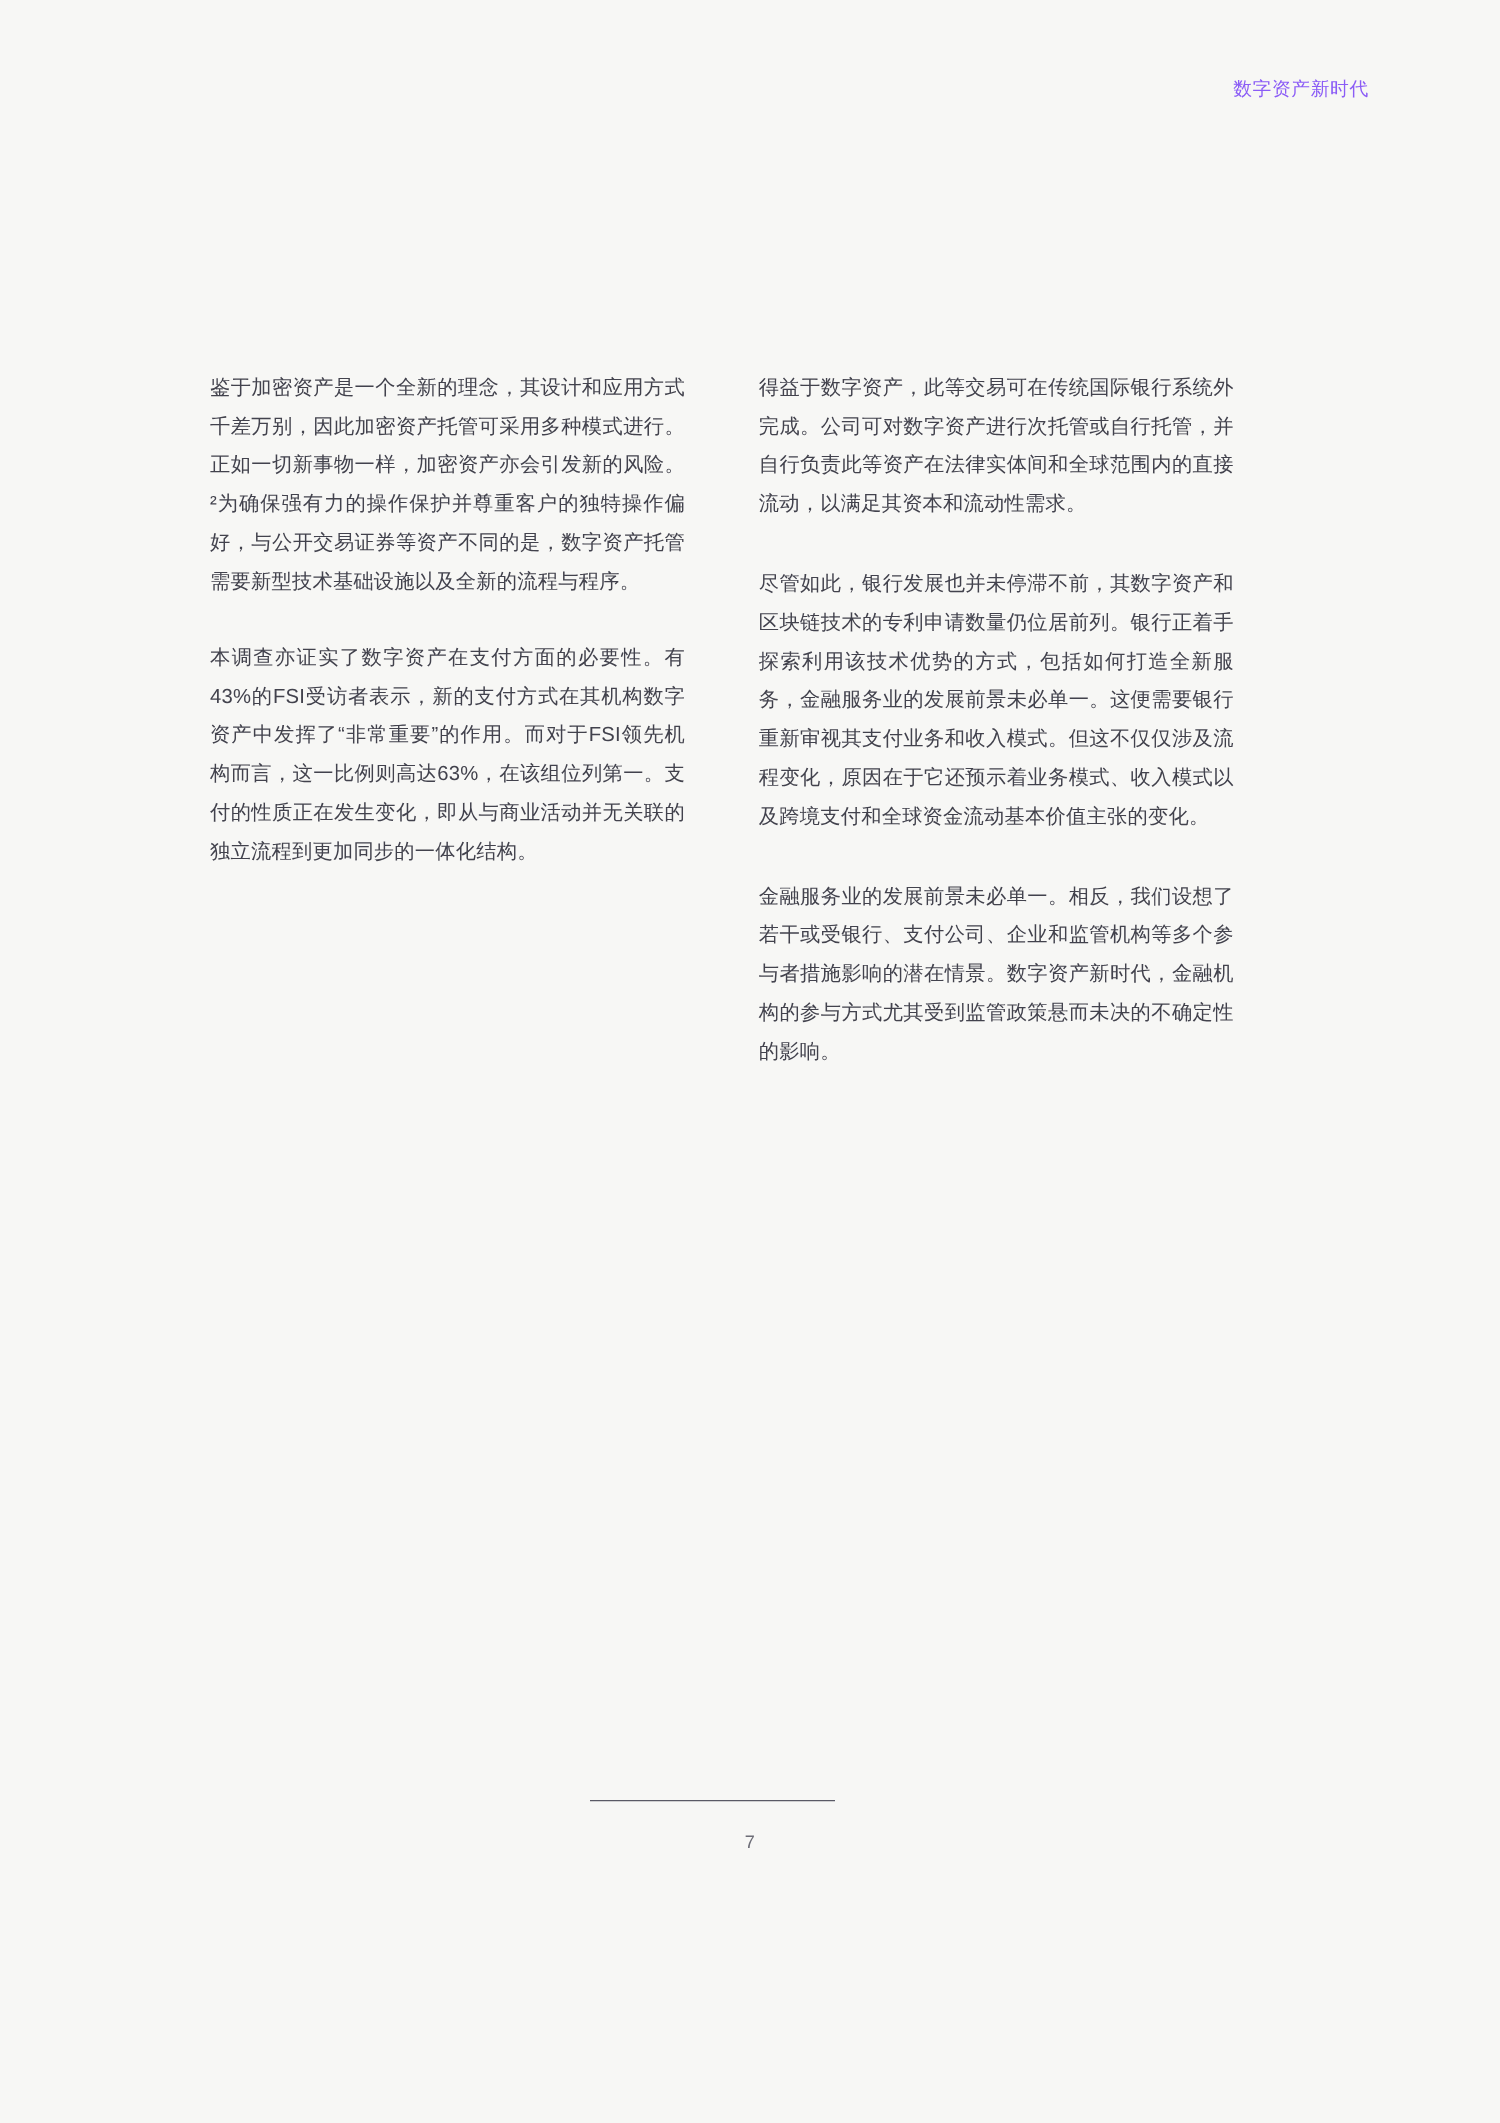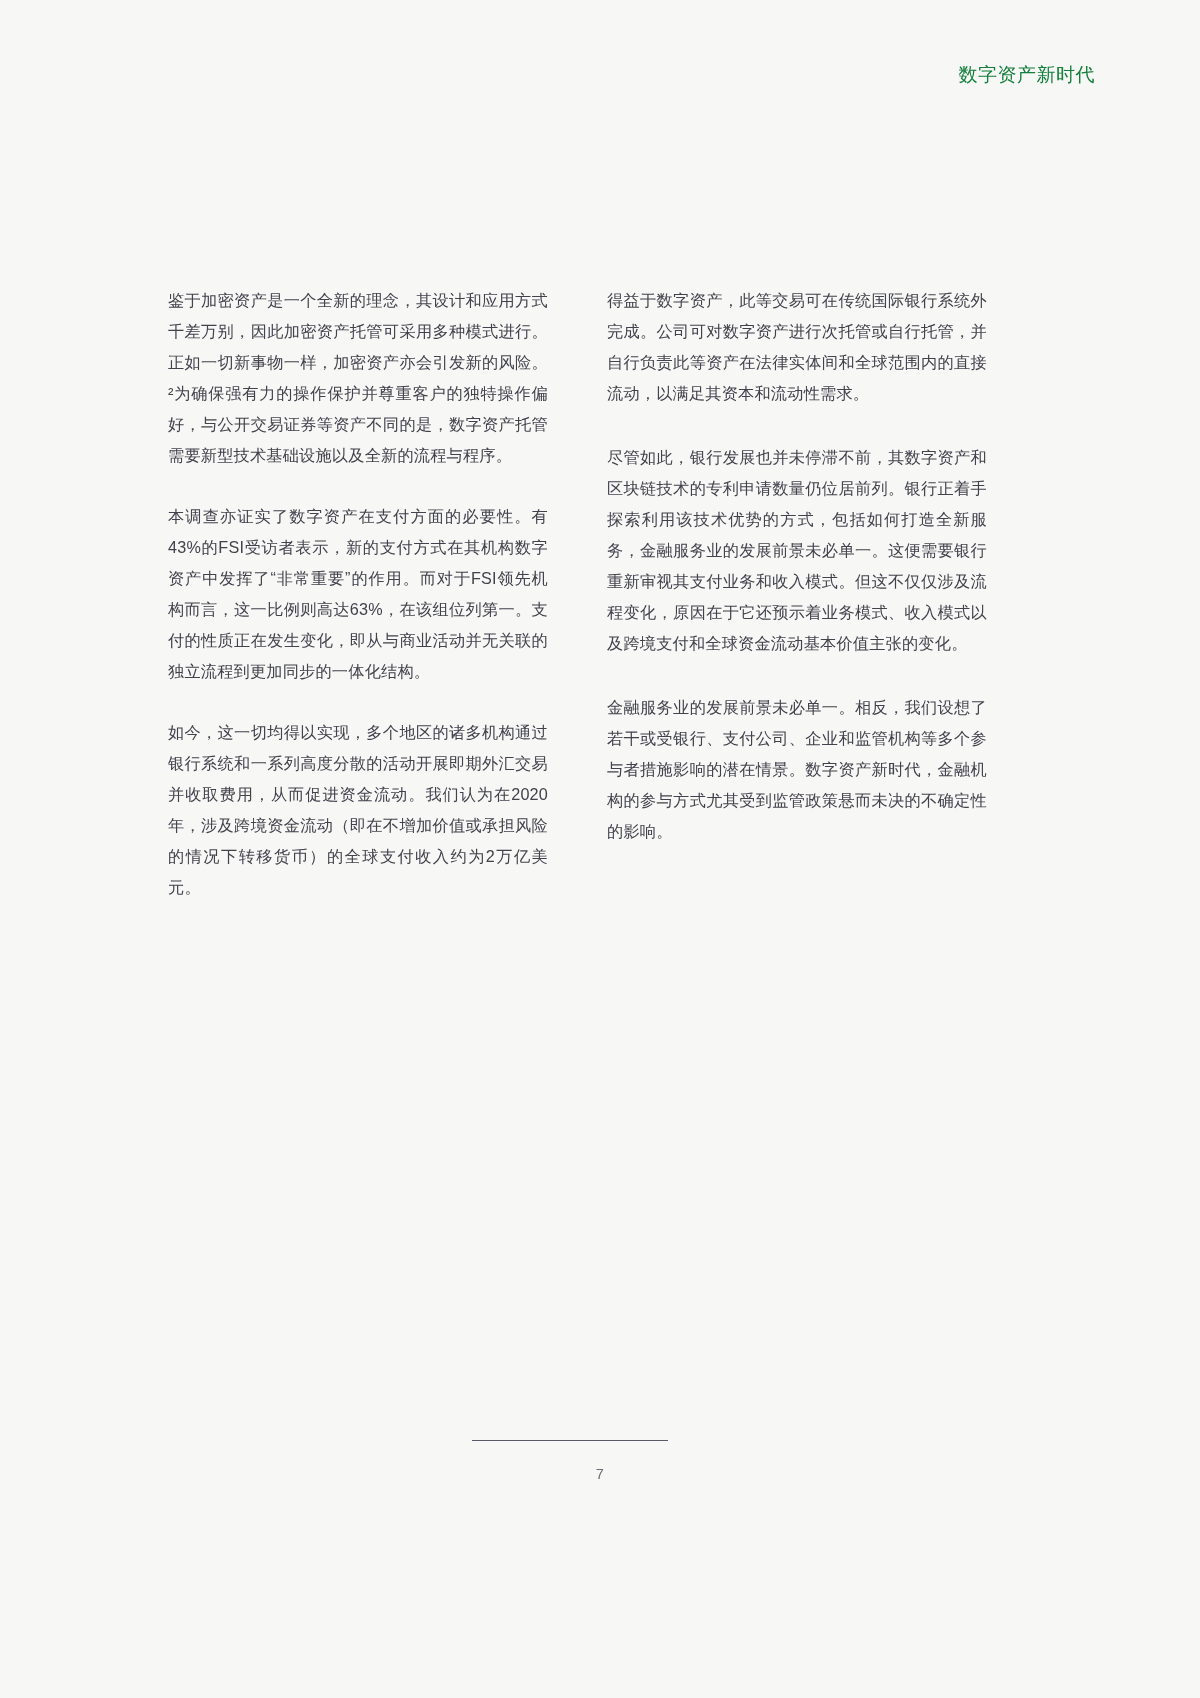--- a/index.html
+++ b/index.html
@@ -18,28 +18,28 @@
     position: relative;
     width: 1200px;
     height: 1698px;
     background: #f7f7f5;
     box-sizing: border-box;
   }
   .running-head {
     position: absolute;
     top: 62px;
     right: 105px;
-    font-size: 19px;
+    font-size: 15px;
     letter-spacing: 0.5px;
-    color: #15803d;
+    color: #8b5cf6;
     white-space: nowrap;
   }
   .columns {
     position: absolute;
-    top: 285px;
+    top: 295px;
     left: 168px;
     width: 880px;
     display: flex;
     gap: 59px;
   }
   .col {
     width: 380px;
   }
   p.para {
     margin: 0 0 30px 0;
@@ -80,21 +80,20 @@
 
 <div class="page">
 
   <div class="running-head">数字资产新时代</div>
 
   <div class="columns">
 
     <div class="col col-left">
       <p class="para">鉴于加密资产是一个全新的理念，其设计和应用方式千差万别，因此加密资产托管可采用多种模式进行。正如一切新事物一样，加密资产亦会引发新的风险。²为确保强有力的操作保护并尊重客户的独特操作偏好，与公开交易证券等资产不同的是，数字资产托管需要新型技术基础设施以及全新的流程与程序。</p>
       <p class="para">本调查亦证实了数字资产在支付方面的必要性。有43%的FSI受访者表示，新的支付方式在其机构数字资产中发挥了“非常重要”的作用。而对于FSI领先机构而言，这一比例则高达63%，在该组位列第一。支付的性质正在发生变化，即从与商业活动并无关联的独立流程到更加同步的一体化结构。</p>
-      <p class="para">如今，这一切均得以实现，多个地区的诸多机构通过银行系统和一系列高度分散的活动开展即期外汇交易并收取费用，从而促进资金流动。我们认为在2020年，涉及跨境资金流动（即在不增加价值或承担风险的情况下转移货币）的全球支付收入约为2万亿美元。</p>
     </div>
 
     <div class="col col-right">
       <p class="para">得益于数字资产，此等交易可在传统国际银行系统外完成。公司可对数字资产进行次托管或自行托管，并自行负责此等资产在法律实体间和全球范围内的直接流动，以满足其资本和流动性需求。</p>
       <p class="para">尽管如此，银行发展也并未停滞不前，其数字资产和区块链技术的专利申请数量仍位居前列。银行正着手探索利用该技术优势的方式，包括如何打造全新服务，金融服务业的发展前景未必单一。这便需要银行重新审视其支付业务和收入模式。但这不仅仅涉及流程变化，原因在于它还预示着业务模式、收入模式以及跨境支付和全球资金流动基本价值主张的变化。</p>
       <p class="para">金融服务业的发展前景未必单一。相反，我们设想了若干或受银行、支付公司、企业和监管机构等多个参与者措施影响的潜在情景。数字资产新时代，金融机构的参与方式尤其受到监管政策悬而未决的不确定性的影响。</p>
     </div>
 
   </div>
 

